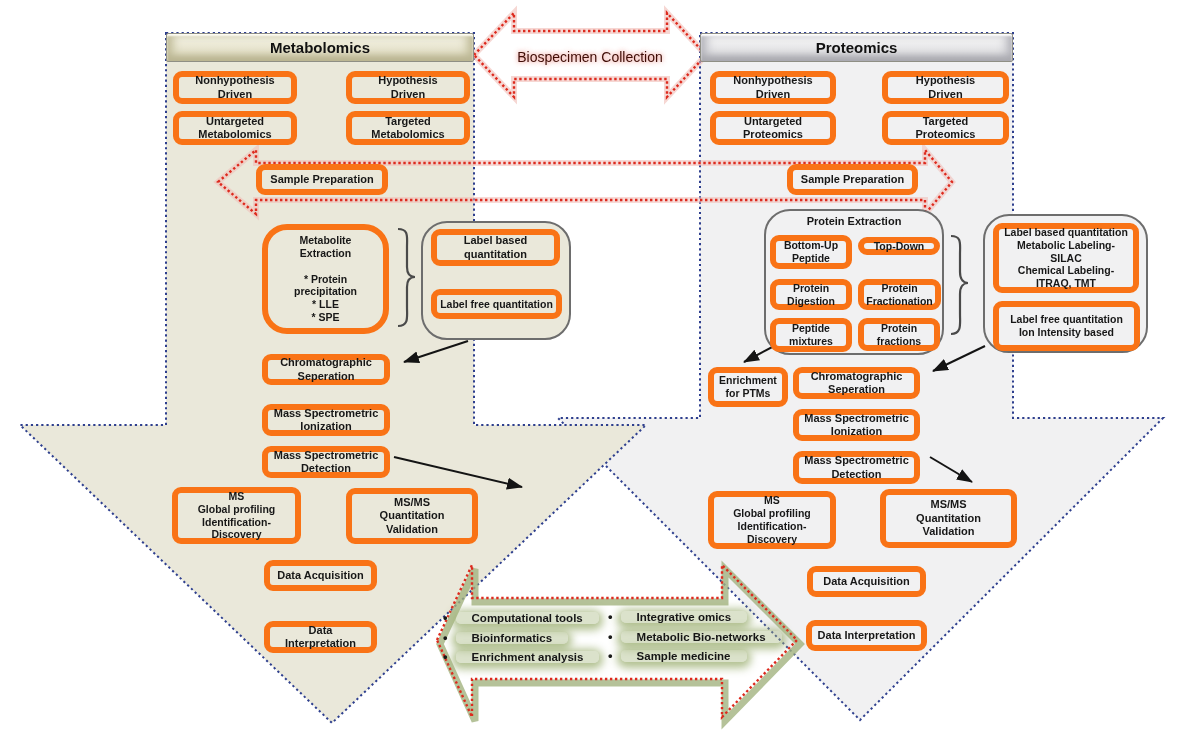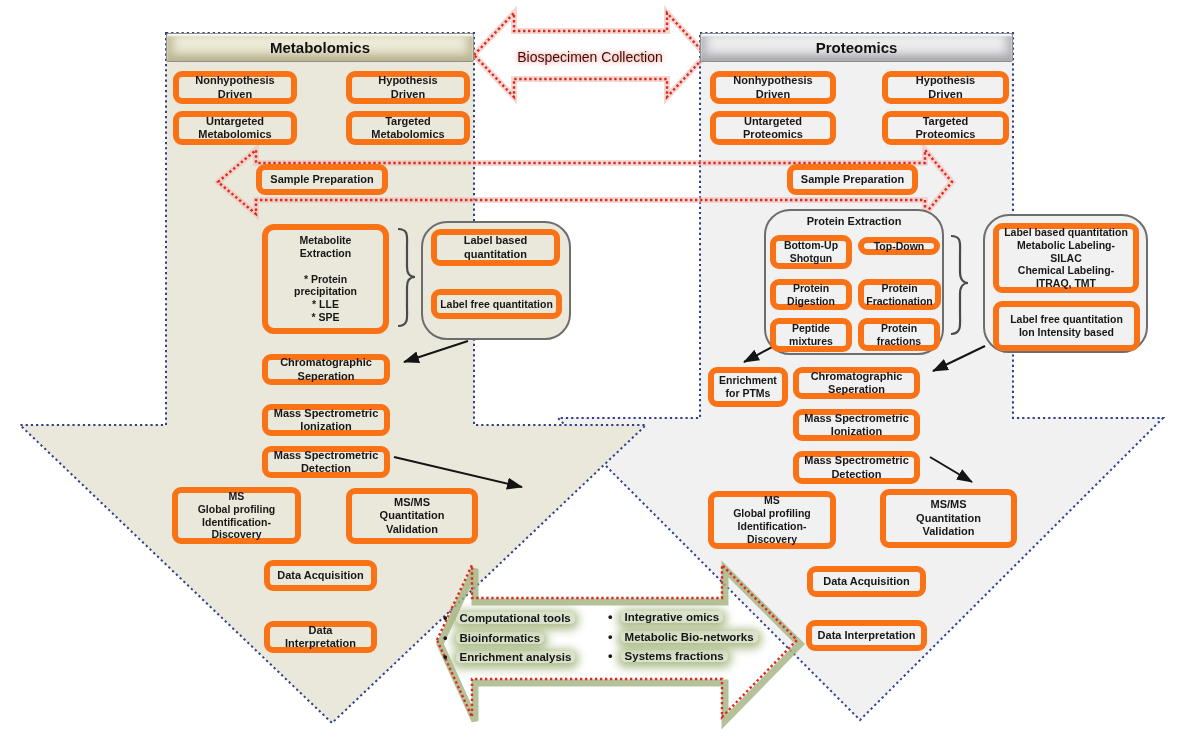--- a/index.html
+++ b/index.html
@@ -23,21 +23,21 @@
                  inset 7px 0 8px #c9c5a4, inset -7px 0 8px #c9c5a4;}
   .hdr-pro{background:linear-gradient(180deg,#fbfbfb 0%,#e9e9eb 45%,#d2d2d6 100%);
       box-shadow:inset 0 2px 2px #ffffff, inset 0 -5px 7px #a8a8ae,
                  inset 7px 0 8px #c2c2c8, inset -7px 0 8px #c2c2c8;}
   .biospec-label{position:absolute;display:flex;align-items:center;justify-content:center;
       font-weight:normal;font-size:14px;color:#3f0d06;
       text-shadow:0 0 5px rgba(228,74,60,0.8);}
   .bullet{position:absolute;display:flex;align-items:center;gap:8px;font-weight:bold;
       font-size:11.5px;color:#151515;white-space:nowrap;}
   .dot{font-size:13px;line-height:1;}
-  .glow{background:rgba(164,182,126,0.40);border-radius:5px;padding:0 4px;
+  .glow{background:rgba(164,182,126,0.40);border-radius:5px;padding:0 16px;
       box-shadow:0 2px 9px 4px rgba(164,182,126,0.85);}
 </style>
 </head>
 <body>
 
 <div id="stage">
 
   <svg id="bgsvg" width="1190" height="749" viewBox="0 0 1190 749">
     <defs>
       <marker id="ah" markerWidth="10" markerHeight="8" refX="7.5" refY="3" orient="auto">
@@ -72,21 +72,21 @@
   <div class="hdr hdr-met" style="left:166px;top:33px;width:308px;height:29px;">Metabolomics</div>
   <div class="bx met" style="left:173px;top:71px;width:124px;height:33px;">Nonhypothesis
 Driven</div>
   <div class="bx met" style="left:346px;top:71px;width:124px;height:33px;">Hypothesis
 Driven</div>
   <div class="bx met" style="left:173px;top:111px;width:124px;height:34px;">Untargeted
 Metabolomics</div>
   <div class="bx met" style="left:346px;top:111px;width:124px;height:34px;">Targeted
 Metabolomics</div>
   <div class="bx met" style="left:256px;top:164px;width:132px;height:31px;">Sample Preparation</div>
-  <div class="bx met f105" style="left:262px;top:224px;width:127px;height:110px;border-radius:12px;">Metabolite
+  <div class="bx met f105" style="left:262px;top:224px;width:127px;height:110px;border-radius:25px;">Metabolite
 Extraction
 
 * Protein
 precipitation
 * LLE
 * SPE</div>
 
   <div class="grpbox met" style="left:421px;top:221px;width:150px;height:119px;">
     <div class="bx met" style="left:8px;top:6px;width:129px;height:37px;">Label based
 quantitation</div>
@@ -116,21 +116,21 @@
 Driven</div>
   <div class="bx pro" style="left:710px;top:111px;width:126px;height:34px;">Untargeted
 Proteomics</div>
   <div class="bx pro" style="left:882px;top:111px;width:127px;height:34px;">Targeted
 Proteomics</div>
   <div class="bx pro" style="left:787px;top:164px;width:131px;height:31px;">Sample Preparation</div>
 
   <div class="grpbox pro" style="left:764px;top:209px;width:180px;height:146px;background:#f1f1f2;">
     <div class="grptitle">Protein Extraction</div>
     <div class="bx pro f105" style="left:4px;top:24px;width:82px;height:34px;">Bottom-Up
-Shotgun</div>
+Peptide</div>
     <div class="bx pro f105" style="left:92px;top:26px;width:82px;height:18px;">Top-Down</div>
     <div class="bx pro f105" style="left:4px;top:68px;width:82px;height:31px;">Protein
 Digestion</div>
     <div class="bx pro f105" style="left:92px;top:68px;width:83px;height:31px;">Protein
 Fractionation</div>
     <div class="bx pro f105" style="left:4px;top:107px;width:82px;height:34px;">Peptide
 mixtures</div>
     <div class="bx pro f105" style="left:92px;top:107px;width:82px;height:33px;">Protein
 fractions</div>
   </div>
@@ -177,16 +177,16 @@
   <div class="bullet" style="left:608px;top:610px;">
     <span class="dot">•</span>
     <span class="glow">Integrative omics</span>
   </div>
   <div class="bullet" style="left:608px;top:630px;">
     <span class="dot">•</span>
     <span class="glow">Metabolic Bio-networks</span>
   </div>
   <div class="bullet" style="left:608px;top:649px;">
     <span class="dot">•</span>
-    <span class="glow">Systems fractions</span>
+    <span class="glow">Sample medicine</span>
   </div>
 
 </div>
 
 </body></html>

